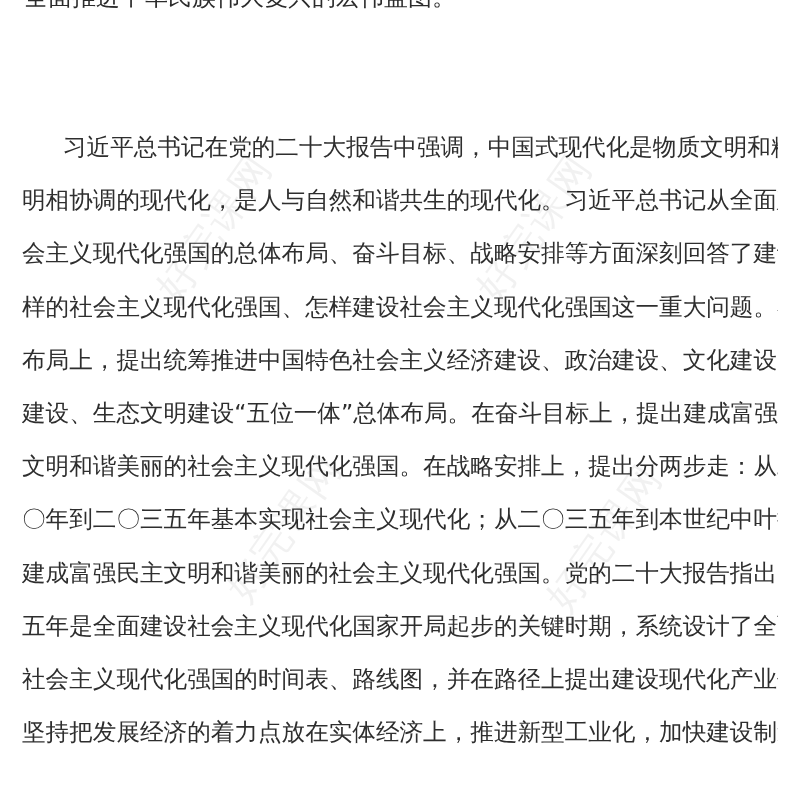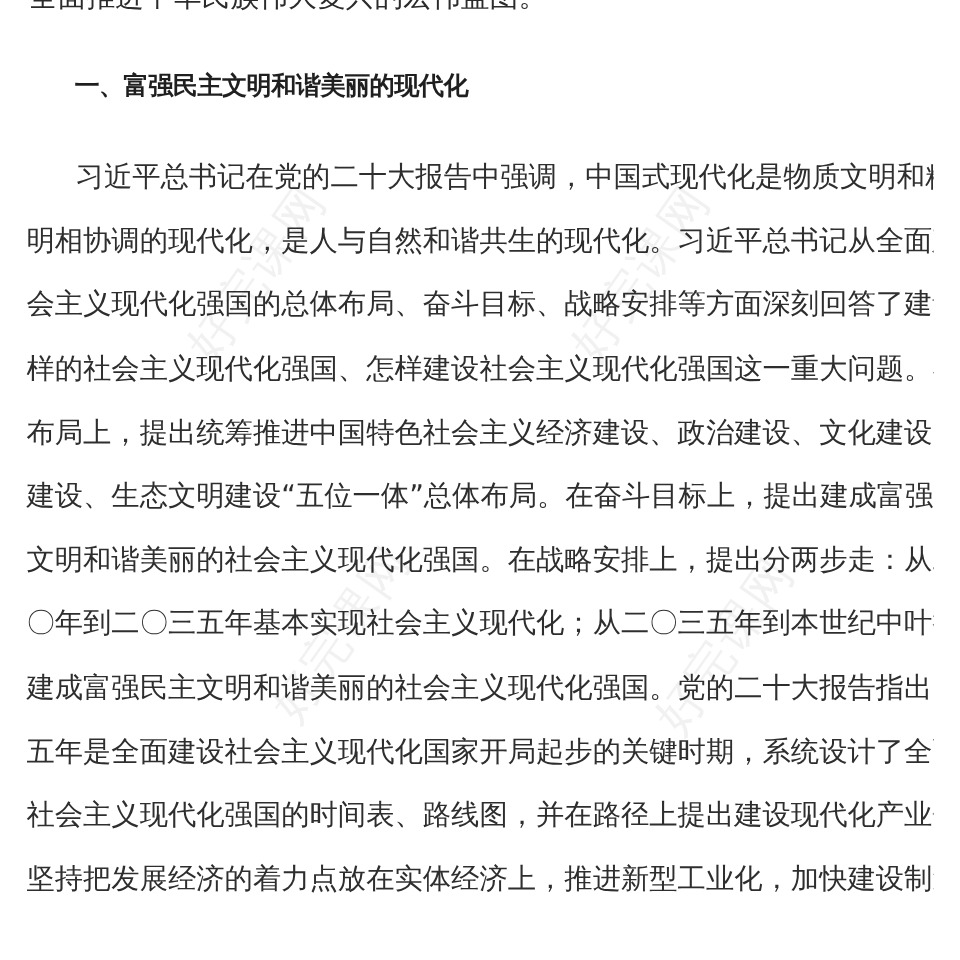--- a/index.html
+++ b/index.html
@@ -74,21 +74,20 @@
     .wm3 { left: 200px; top: 500px; }
     .wm4 { left: 520px; top: 510px; }
   </style>
 </head>
 <body>
 
 <div class="page">
 
   <div class="partial-line">全面推进中华民族伟大复兴的宏伟蓝图。</div>
 
-  <div class="heading">一、富强民主文明和谐美丽的现代化</div>
 
   <div class="body-lines">
     <div class="line indent">习近平总书记在党的二十大报告中强调，中国式现代化是物质文明和精神文</div>
     <div class="line">明相协调的现代化，是人与自然和谐共生的现代化。习近平总书记从全面建设社</div>
     <div class="line">会主义现代化强国的总体布局、奋斗目标、战略安排等方面深刻回答了建设什么</div>
     <div class="line">样的社会主义现代化强国、怎样建设社会主义现代化强国这一重大问题。在总体</div>
     <div class="line">布局上，提出统筹推进中国特色社会主义经济建设、政治建设、文化建设、社会</div>
     <div class="line">建设、生态文明建设“五位一体”总体布局。在奋斗目标上，提出建成富强民主</div>
     <div class="line">文明和谐美丽的社会主义现代化强国。在战略安排上，提出分两步走：从二〇二</div>
     <div class="line">〇年到二〇三五年基本实现社会主义现代化；从二〇三五年到本世纪中叶把我国</div>

